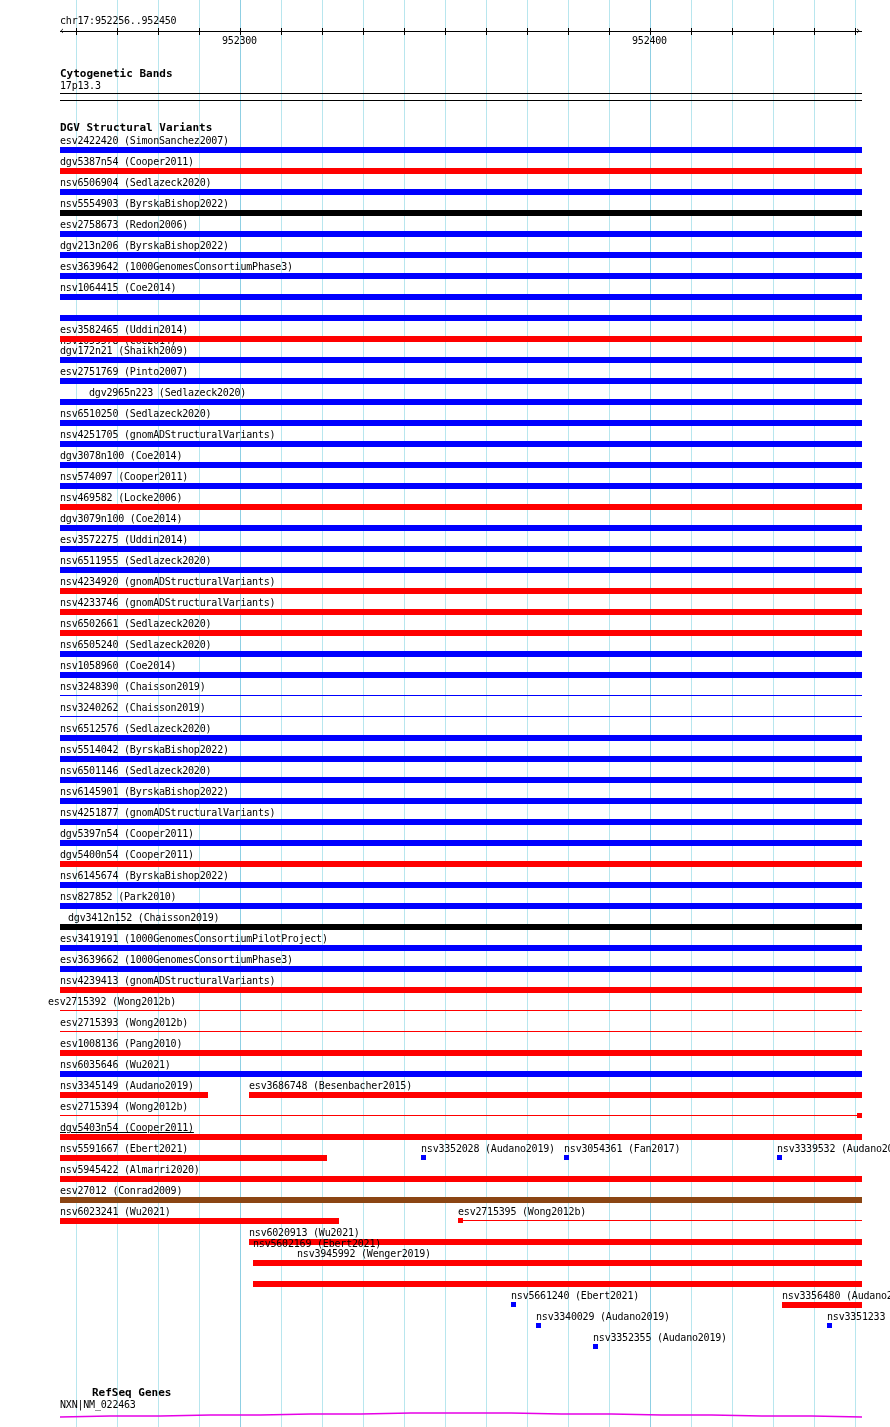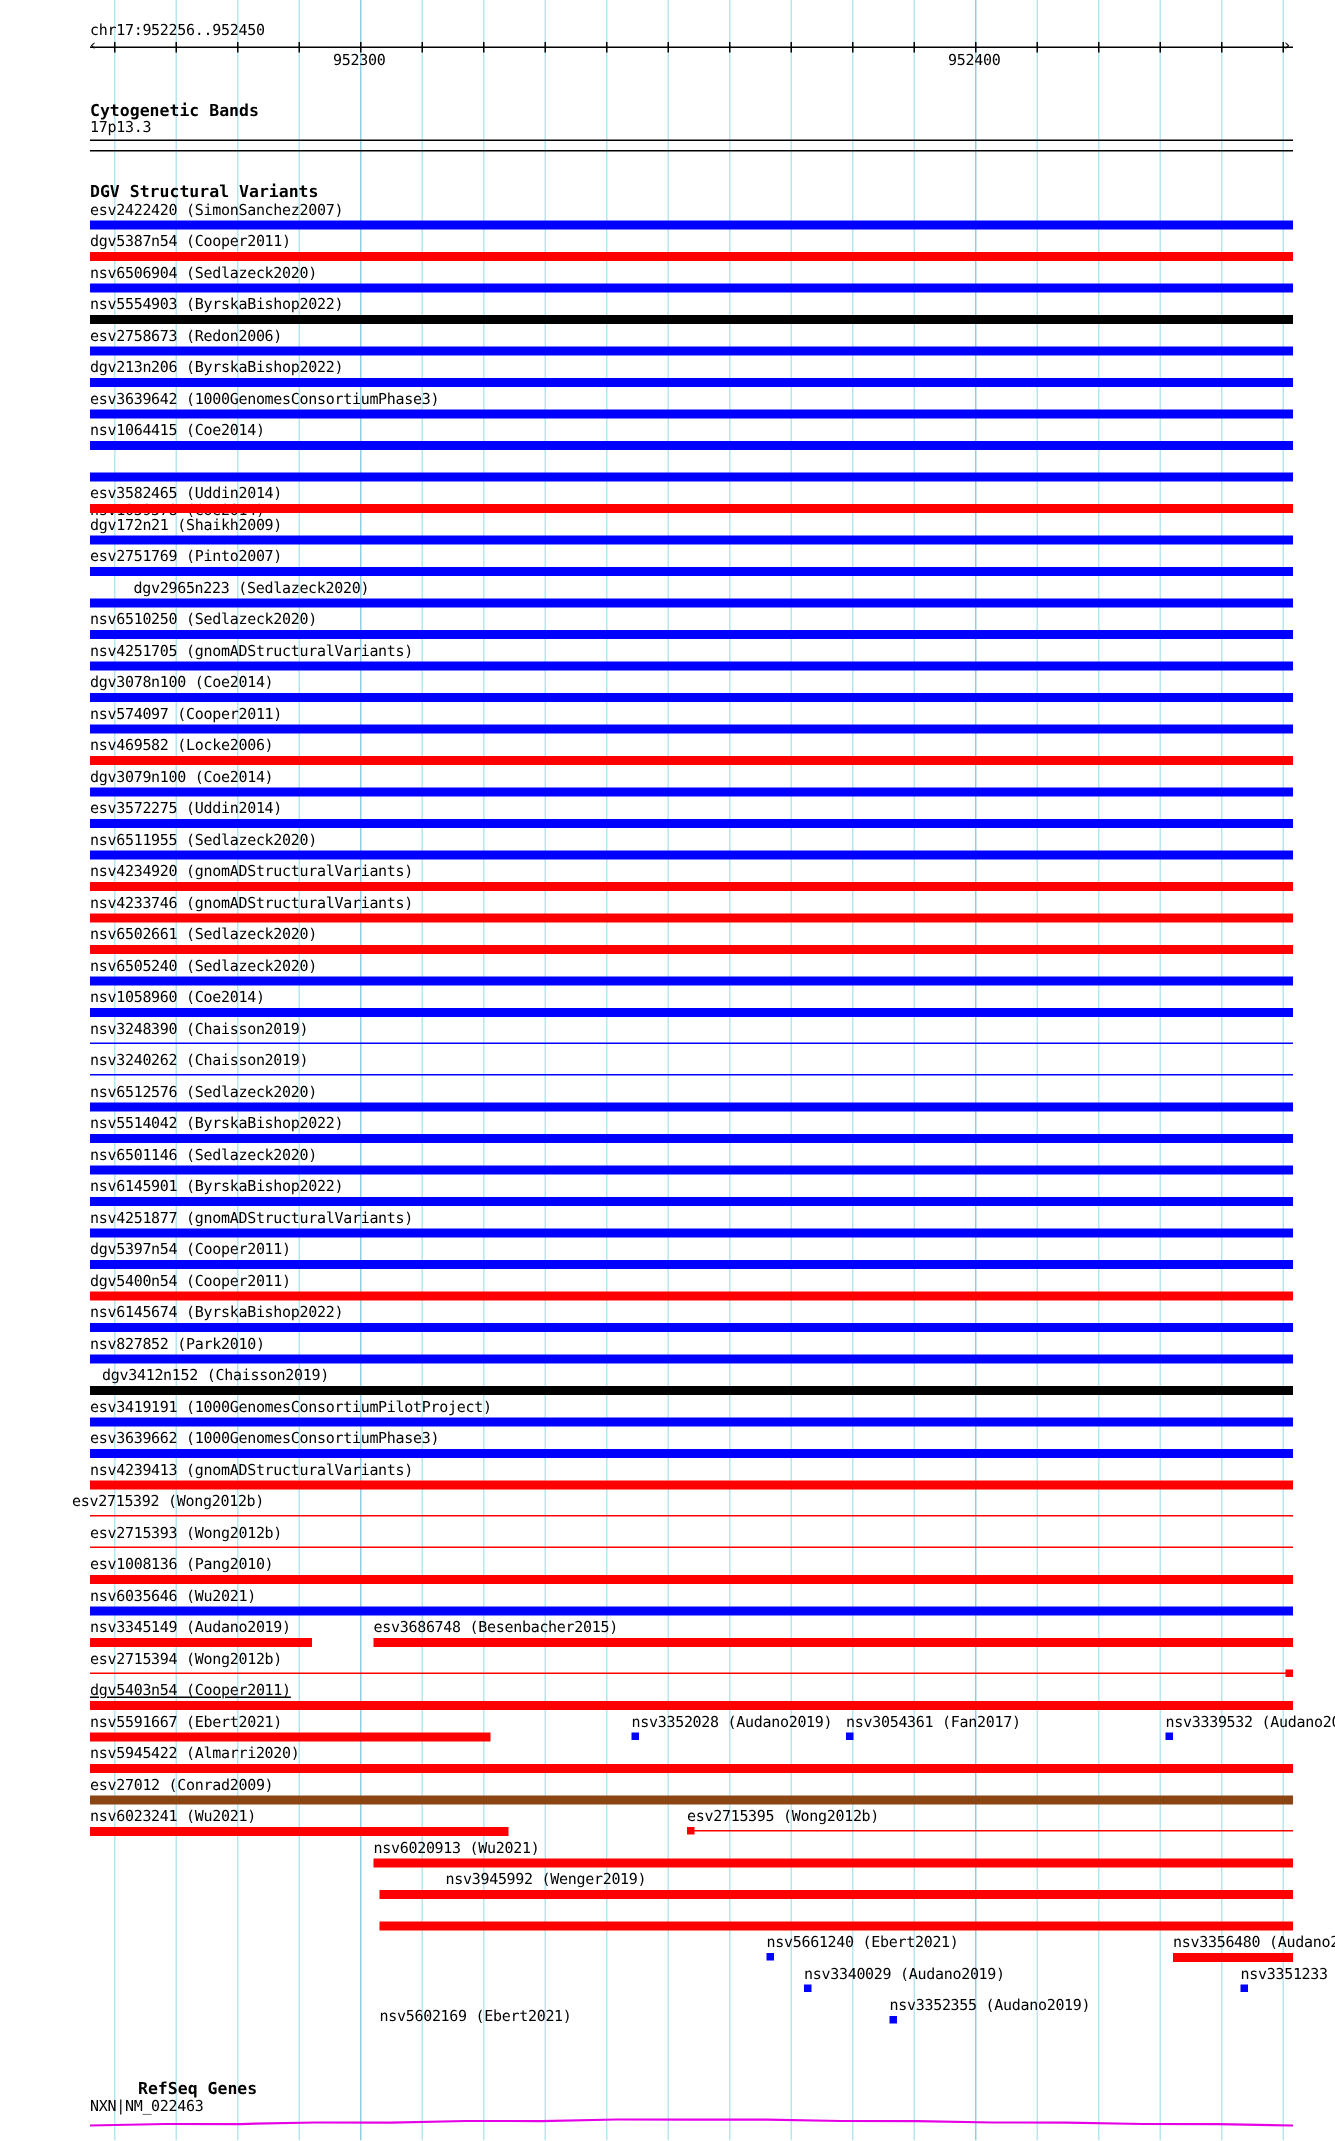--- a/index.html
+++ b/index.html
@@ -195,21 +195,21 @@
     <div class="bar" style="left: 60px; width: 802px; top: 1197px; background: rgb(139, 69, 19);"></div>
     <div class="abs txt" style="left: 60px; top: 1206px;">nsv6023241 (Wu2021)</div>
     <div class="bar" style="left: 60px; width: 279px; top: 1218px; background: rgb(255, 0, 0);"></div>
     <div class="abs txt" style="left: 458px; top: 1206px;">esv2715395 (Wong2012b)</div>
     <div class="thin" style="left: 458px; width: 404px; top: 1220px; background: rgb(255, 0, 0);"></div>
     <div class="box" style="left: 458px; top: 1218px; background: rgb(255, 0, 0);"></div>
     <div class="abs txt" style="left: 249px; top: 1227px;">nsv6020913 (Wu2021)</div>
     <div class="bar" style="left: 249px; width: 613px; top: 1239px; background: rgb(255, 0, 0);"></div>
     <div class="abs txt" style="left: 253px; top: 1248px; margin-left: 44px;">nsv3945992 (Wenger2019)</div>
     <div class="bar" style="left: 253px; width: 609px; top: 1260px; background: rgb(255, 0, 0);"></div>
-    <div class="abs txt" style="left: 253px; top: 1339px;">nsv5602169 (Ebert2021)</div>
+    <div class="abs txt" style="left: 253px; top: 1238px;">nsv5602169 (Ebert2021)</div>
     <div class="bar" style="left: 253px; width: 609px; top: 1281px; background: rgb(255, 0, 0);"></div>
     <div class="abs txt" style="left: 511px; top: 1290px;">nsv5661240 (Ebert2021)</div>
     <div class="box" style="left: 511px; top: 1302px; background: rgb(0, 0, 255);"></div>
     <div class="abs txt" style="left: 782px; top: 1290px;">nsv3356480 (Audano2019)</div>
     <div class="bar" style="left: 782px; width: 80px; top: 1302px; background: rgb(255, 0, 0);"></div>
     <div class="abs txt" style="left: 536px; top: 1311px;">nsv3340029 (Audano2019)</div>
     <div class="box" style="left: 536px; top: 1323px; background: rgb(0, 0, 255);"></div>
     <div class="abs txt" style="left: 827px; top: 1311px;">nsv3351233 (Audano2019)</div>
     <div class="box" style="left: 827px; top: 1323px; background: rgb(0, 0, 255);"></div>
     <div class="abs txt" style="left: 593px; top: 1332px;">nsv3352355 (Audano2019)</div>

